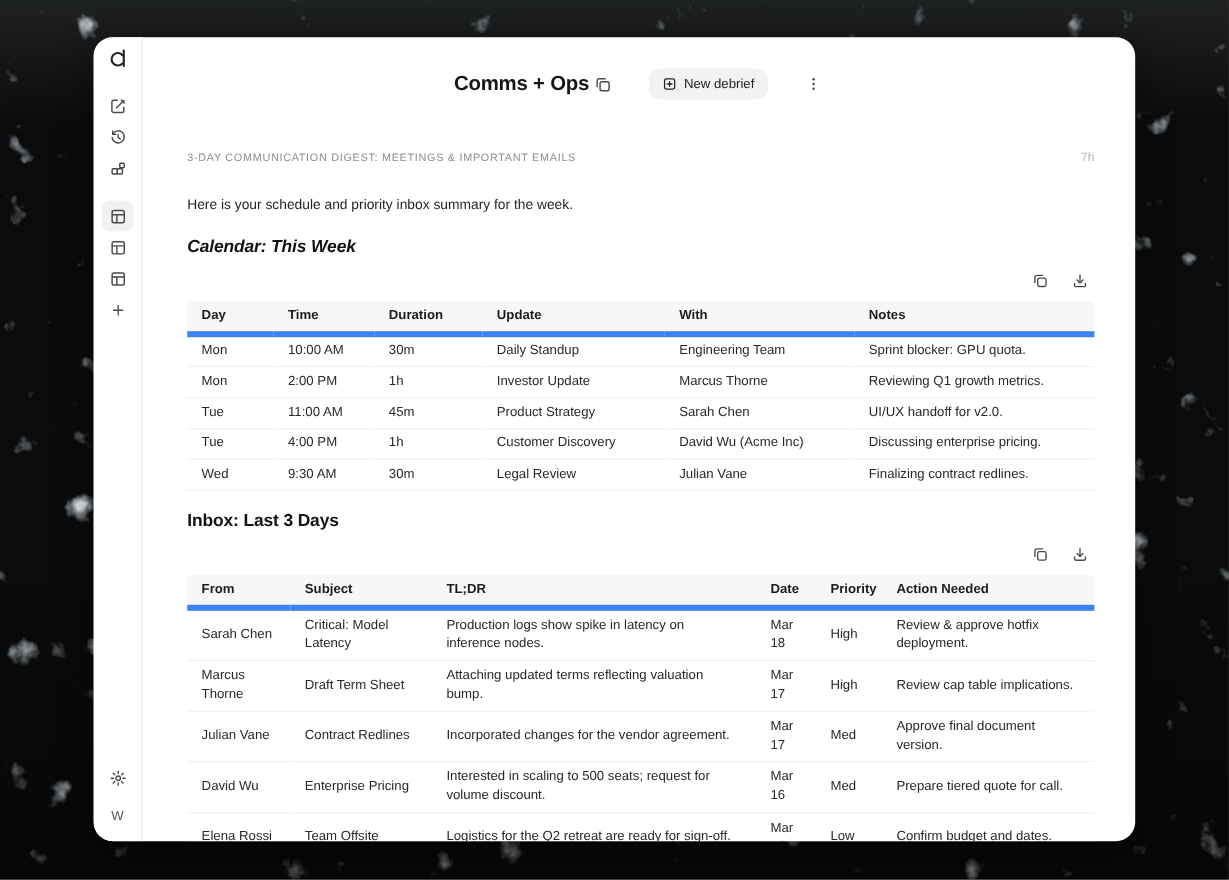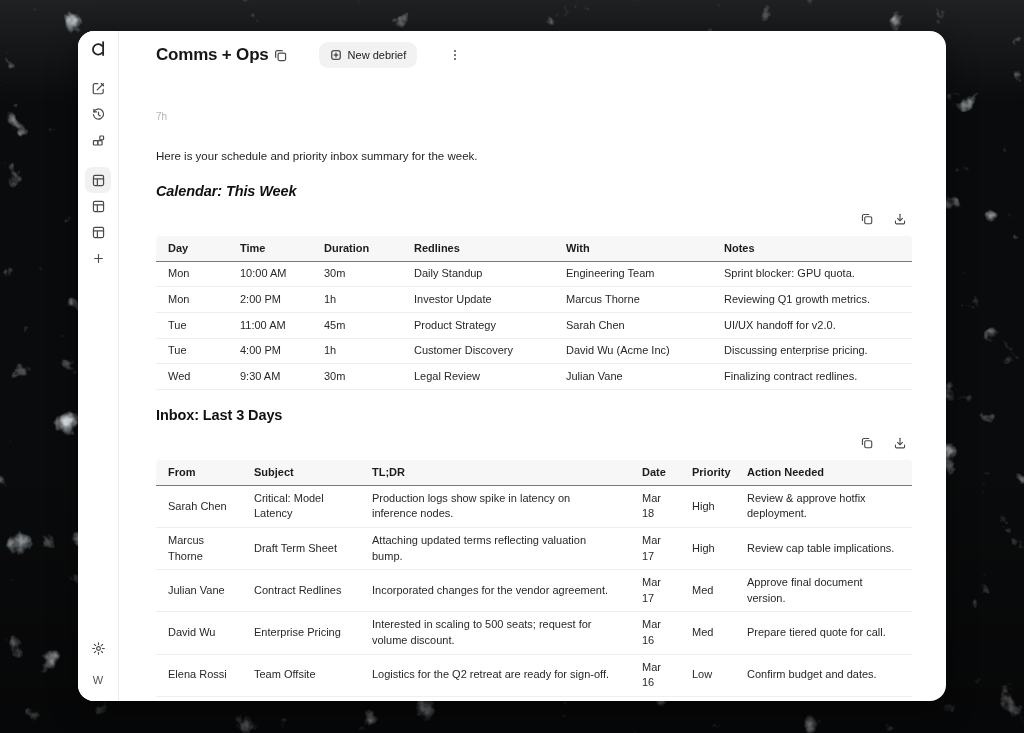--- a/index.html
+++ b/index.html
@@ -40,21 +40,21 @@
   .gap-group { height: 14px; }
   .side-spacer { flex: 1 1 auto; }
   .workspace-chip {
     width: 26px; height: 26px; display: flex; align-items: center; justify-content: center;
     font-size: 11px; color: #555; margin: 6px 0 8px 0; cursor: pointer;
   }
 
   
   .main { flex: 1 1 auto; padding: 0 34px 0 37px; position: relative; overflow: hidden; }
 
-  .topbar { margin-top: 11px; display: flex; align-items: center; justify-content: flex-start; }
+  .topbar { margin-top: 26px; display: flex; align-items: center; justify-content: center; }
   .page-title { font-size: 17px; font-weight: 700; color: #161616; letter-spacing: -0.2px; }
   .topbar-actions { display: flex; align-items: center; gap: 26px; }
   .icon-btn {
     background: transparent; border: none; color: #4a4a4a; cursor: pointer;
     width: 24px; height: 24px; display: flex; align-items: center; justify-content: center; border-radius: 6px;
   }
   .new-debrief-btn {
     display: flex; align-items: center; gap: 6px; background: #f2f2f2; border: none;
     border-radius: 9px; height: 26px; padding: 0 11px; cursor: pointer;
     font-family: "Liberation Sans", sans-serif; font-size: 11px; font-weight: 500; color: #222;
@@ -68,21 +68,21 @@
 
   .section-heading { font-size: 14.5px; font-weight: 700; color: #111; letter-spacing: -0.1px; }
   .heading-cal { margin-top: 21px; font-style: italic; }
   .heading-inbox { margin-top: 17px; }
 
   .table-actions { display: flex; justify-content: flex-end; gap: 9px; margin-top: 8px; }
 
   table { width: 756px; border-collapse: collapse; table-layout: fixed; margin-top: 5px; }
   th {
     background: #f7f7f7; text-align: left; font-size: 11px; font-weight: 700; color: #1c1c1c;
-    padding: 5px 12px; border-bottom: 1px solid #3b82f6; line-height: 1.35;
+    padding: 5px 12px; border-bottom: 5px solid #3b82f6; line-height: 1.35;
   }
   td {
     font-size: 11px; color: #282828; padding: 4px 12px; border-bottom: 1px solid #efefef;
     line-height: 1.42; vertical-align: middle; background: #ffffff;
   }
   .cal-table td { padding-top: 4.5px; padding-bottom: 4.5px; }
   .inbox-table td { padding-top: 5px; padding-bottom: 5px; }
   thead th:first-child { border-top-left-radius: 4px; }
   thead th:last-child { border-top-right-radius: 4px; }
 </style>
@@ -204,20 +204,21 @@
             <svg width="14" height="14" viewBox="0 0 16 16" fill="currentColor">
               <circle cx="8" cy="3.4" r="1.15"></circle>
                 <circle cx="8" cy="8" r="1.15"></circle>
                 <circle cx="8" cy="12.6" r="1.15"></circle>
             </svg>
           </button>
         </div>
       </div>
 
       <div class="digest-row">
+        <div class="digest-label">3-DAY COMMUNICATION DIGEST: MEETINGS &amp; IMPORTANT EMAILS</div>
         <div class="digest-time">7h</div>
       </div>
 
       <p class="intro-text">Here is your schedule and priority inbox summary for the week.</p>
 
       <h2 class="section-heading heading-cal">Calendar: This Week</h2>
 
       <div class="table-actions">
         <button class="icon-btn" title="Copy table">
           <svg width="14" height="14" viewBox="0 0 16 16" fill="none" stroke="currentColor" stroke-width="1.3" stroke-linejoin="round">
@@ -241,21 +242,21 @@
             <col style="width:90px">
             <col style="width:152px">
             <col style="width:158px">
             <col style="width:200px">
           </colgroup>
         <thead>
           <tr>
             <th>Day</th>
             <th>Time</th>
             <th>Duration</th>
-            <th>Redlines</th>
+            <th>Update</th>
             <th>With</th>
             <th>Notes</th>
           </tr>
         </thead>
         <tbody>
           <tr>
             <td>Mon</td>
               <td>10:00 AM</td>
               <td>30m</td>
               <td>Daily Standup</td>

